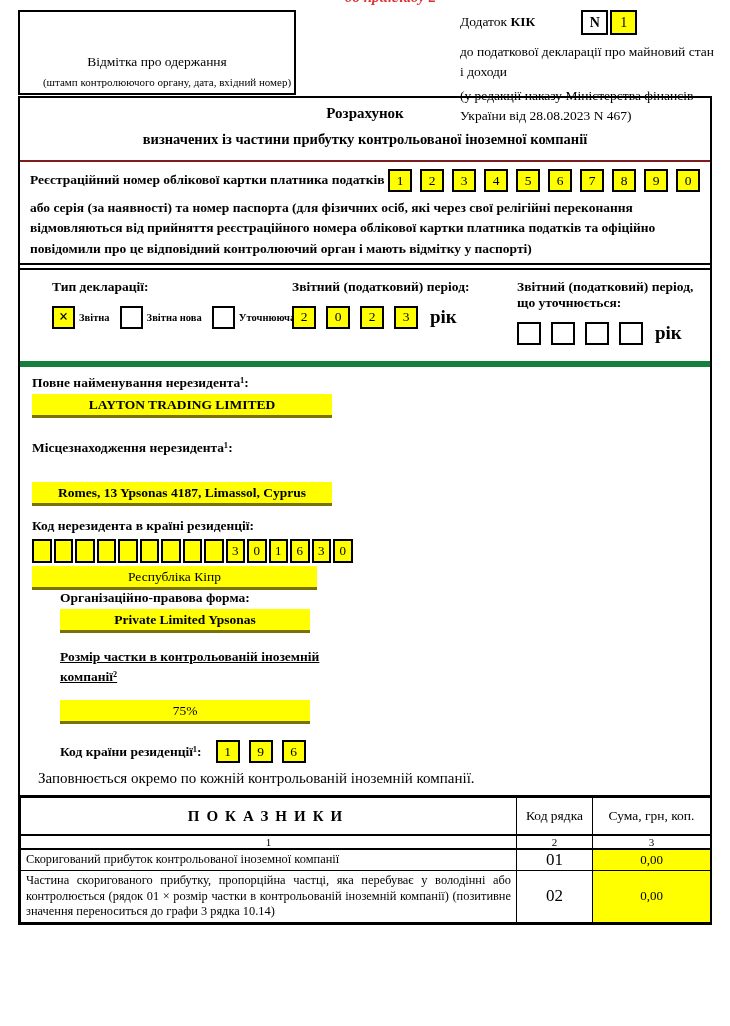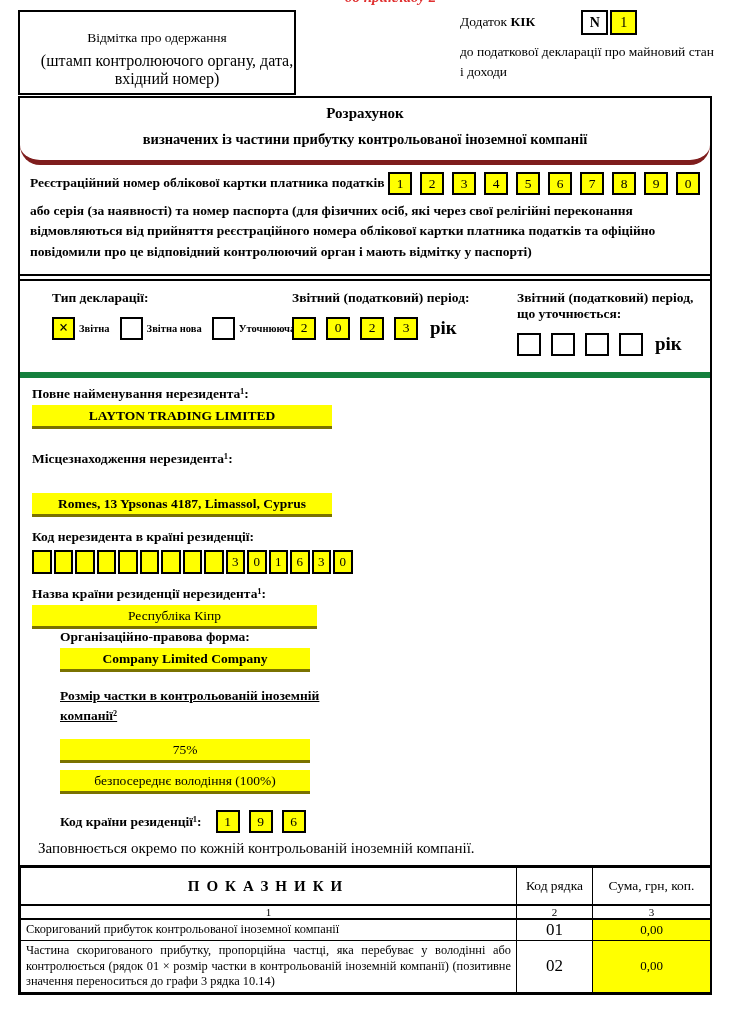--- a/index.html
+++ b/index.html
@@ -21,42 +21,42 @@
   }
   
   .header { position: relative; height: 96px; }
   .receipt-box {
     position: absolute; left: 18px; top: 10px; width: 278px; height: 85px;
     border: 2px solid #000;
     display: flex; flex-direction: column; justify-content: flex-end; align-items: center;
     text-align: center; padding-bottom: 5px;
   }
   .receipt-line1 { font-size: 13.5px; margin-bottom: 6px; }
-  .receipt-line2 { font-size: 16px; padding-left: 20px; }
+  .receipt-line2 { font-size: 11px; padding-left: 20px; }
   .appendix { position: absolute; left: 460px; top: 10px; width: 258px; font-size: 13.5px; }
   .appendix-row1 { display: flex; align-items: flex-start; }
   .appendix-title { padding-top: 4px; white-space: nowrap; }
   .appendix-title b { font-weight: bold; }
   .nb-group { display: flex; margin-left: 46px; }
   .nb {
     width: 27px; height: 25px; border: 2px solid #000;
     display: inline-flex; align-items: center; justify-content: center;
     font-size: 14px; font-weight: bold; background: #fff;
   }
   .nb.value { background: #ffff00; font-weight: normal; margin-left: 2px; }
   .appendix-line { margin-top: 5px; line-height: 1.45; }
   .appendix-line.first { margin-top: 7px; }
   
   .frame { margin: 0 18px; width: 694px; border: 2px solid #000; }
   
-  .title-block { border-bottom: 5px solid #7f1d1d; text-align: center; padding: 7px 10px 12px; border-radius: 20px; }
+  .title-block { border-bottom: 2px solid #7f1d1d; text-align: center; padding: 7px 10px 12px; }
   .title-l1 { font-weight: bold; font-size: 15px; }
   .title-l2, .title-l3 { font-weight: bold; font-size: 14.5px; margin-top: 9px; }
   
-  .reg-block { border-bottom: 7px double #000; padding: 7px 10px 12px; }
+  .reg-block { border-bottom: 7px double #000; padding: 7px 10px 4px; }
   .reg-row { display: flex; justify-content: space-between; align-items: flex-start; }
   .reg-label { font-weight: bold; font-size: 13.5px; width: 375px; padding-top: 3px; }
   .digit-row { display: flex; gap: 8px; }
   .digit-box {
     width: 24px; height: 23px; border: 2px solid #000; background: #ffff00;
     display: flex; align-items: center; justify-content: center; font-size: 13.5px;
   }
   .digit-box.empty { background: #fff; }
   .reg-note { font-weight: bold; font-size: 13.5px; line-height: 1.5; margin-top: 6px; width: 650px; }
   
@@ -122,20 +122,21 @@
     </div>
     <div class="appendix">
       <div class="appendix-row1">
         <span class="appendix-title"><span>Додаток</span>&nbsp;<b>КІК</b></span>
         <span class="nb-group">
           <span class="nb">N</span>
           <span class="nb value">1</span>
         </span>
       </div>
       <div class="appendix-line first">до податкової декларації про майновий стан і доходи</div>
+      <div class="appendix-line">(у редакції наказу Міністерства фінансів України від 28.08.2023 N 467)</div>
     </div>
   </div>
 
   <div class="frame">
 
     <div class="title-block">
       <div class="title-l1">Розрахунок</div>
       <div class="title-l3">визначених із частини прибутку контрольованої іноземної компанії</div>
     </div>
 
@@ -215,29 +216,27 @@
           <span class="code-cell"></span>
           <span class="code-cell"></span>
           <span class="code-cell"></span>
           <span class="code-cell">3</span>
           <span class="code-cell">0</span>
           <span class="code-cell">1</span>
           <span class="code-cell">6</span>
           <span class="code-cell">3</span>
           <span class="code-cell">0</span>
         </div>
-        <div class="lbl mt12">Назва країни резиденції нерезидента¹:</div>
         <div class="val-box w285">Республіка Кіпр</div>
       </div>
       <div class="nr-right">
         <div class="lbl">Організаційно-правова форма:</div>
-        <div class="val-box bold w250">Company Limited Company</div>
+        <div class="val-box bold w250">Private Limited Ypsonas</div>
         <div class="share-label">Розмір частки в контрольованій іноземній компанії²</div>
         <div class="val-box w250" style="margin-top:13px">75%</div>
-        <div class="val-box w250" style="margin-top:7px">безпосереднє володіння (100%)</div>
         <div class="cc-row">
           <span class="lbl">Код країни резиденції¹:</span>
           <span class="digit-row" style="gap:9px">
             <span class="digit-box">1</span>
             <span class="digit-box">9</span>
             <span class="digit-box">6</span>
           </span>
         </div>
       </div>
       <div class="fill-note">Заповнюється окремо по кожній контрольованій іноземній компанії.</div>

